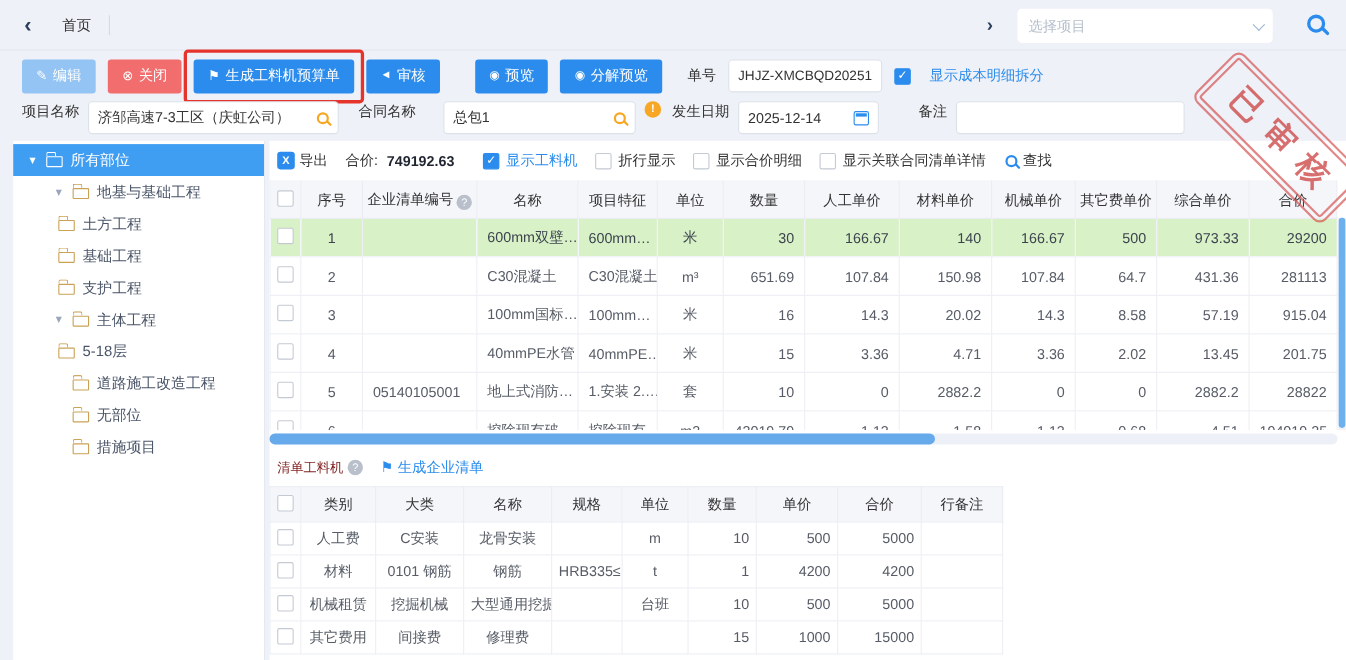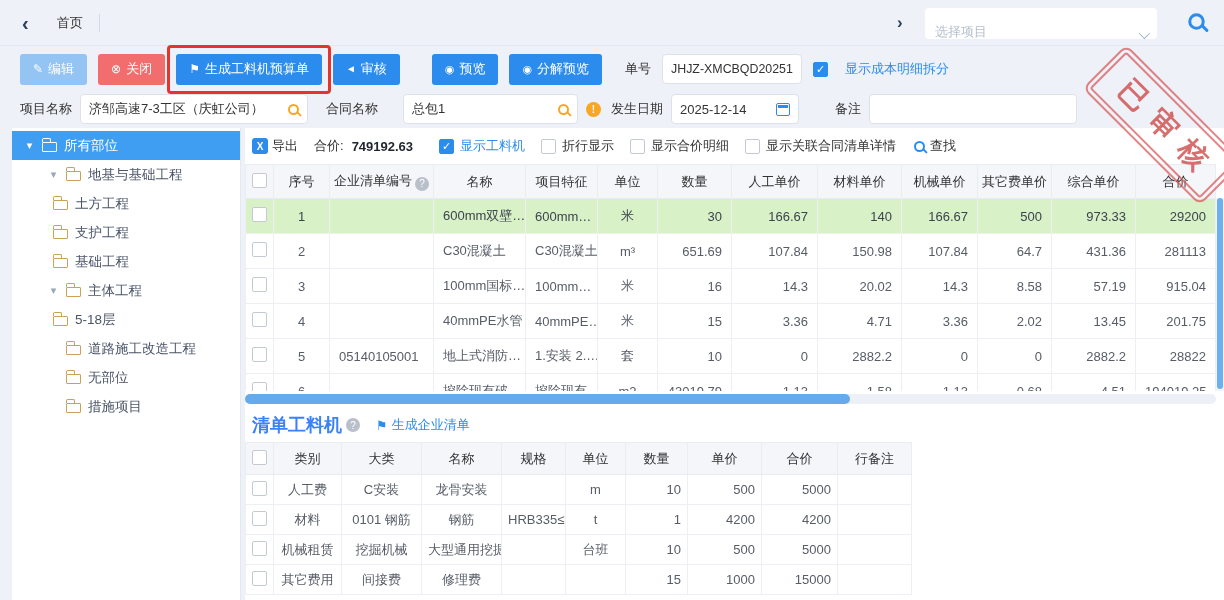--- a/index.html
+++ b/index.html
@@ -10,21 +10,21 @@
   .topbar{position:absolute;left:0;top:0;width:1224px;height:46px;display:flex;align-items:center;
           border-bottom:1px solid #e3e8f1}
   .back-chev{font-size:20px;font-weight:700;color:#2c3e5d;margin-left:22px;cursor:pointer;line-height:1}
   .home-tab{margin-left:28px;color:#333;cursor:pointer}
   .tab-sep{width:1px;height:18px;background:#d5dbe6;margin:0 16px}
   .tab-active{background:#1e88ee;color:#fff;border-radius:5px;height:31px;display:inline-flex;
               align-items:center;padding:0 13px;gap:9px;cursor:pointer}
   .tab-close{font-size:14px;cursor:pointer}
   .fwd-chev{position:absolute;left:897px;font-size:17px;font-weight:700;color:#2c3e5d;cursor:pointer}
   .proj-select{position:absolute;left:925px;top:8px;width:232px;height:31px;background:#fff;
-               border-radius:4px;display:flex;align-items:flex-end;padding:0 10px;gap:6px}
+               border-radius:4px;display:flex;align-items:center;padding:0 10px;gap:6px}
   .proj-select input{border:none;outline:none;flex:1;font:inherit;font-size:13px;color:#333;min-width:0;background:transparent}
   .proj-select input::placeholder{color:#b6bfcc}
   .vchev{width:8px;height:8px;border-right:1.6px solid #9db4d0;border-bottom:1.6px solid #9db4d0;
          transform:rotate(45deg) translateY(-2px)}
   .mag{position:relative;width:11px;height:11px;border:2px solid currentColor;border-radius:50%;display:inline-block;flex:none}
   .mag::after{content:'';position:absolute;width:6px;height:2px;background:currentColor;
               transform:rotate(45deg);right:-5px;bottom:-2px;border-radius:1px}
   .mag.big{transform:scale(1.5);margin-left:6px}
   .blue{color:#2b8ced}.orange{color:#f7a723}
   
@@ -40,21 +40,21 @@
   .fld-label{color:#333;margin-left:12px;white-space:nowrap}
   .inputbox{display:flex;align-items:center;background:#fff;border:1px solid #dde2ea;border-radius:4px;
             height:30px;padding:0 8px;gap:6px}
   .inputbox input{border:none;outline:none;flex:1;font:inherit;color:#333;min-width:0;background:transparent}
   .docno{width:140px}.docno input{font-size:12.4px}
   .cb{width:15px;height:15px;border:1px solid #c4cad4;border-radius:2px;background:#fff;display:inline-flex;
       align-items:center;justify-content:center;flex:none;cursor:pointer;font-size:11px;color:#fff;line-height:1}
   .cb.on{background:#2b8ced;border-color:#2b8ced}
   .chk-label{margin-left:6px;white-space:nowrap}
   
-  .formbar{position:absolute;left:0;top:92px;width:1224px;height:34px;display:flex;align-items:center;padding-left:20px}
+  .formbar{position:absolute;left:0;top:92px;width:1224px;height:34px;display:flex;padding-left:20px}
   .formbar .inputbox{height:30px}
   .w-proj{width:228px}.w-contract{width:175px}.w-date{width:128px}.w-remark{width:208px}
   .ibadge{width:15px;height:15px;border-radius:50%;background:#f7a723;color:#fff;font-size:10px;font-weight:700;
           display:inline-flex;align-items:center;justify-content:center;margin-left:8px;flex:none}
   .cal{width:14px;height:13px;border:1.5px solid #2b8ced;border-radius:2px;position:relative;flex:none}
   .cal::before{content:'';position:absolute;top:1px;left:1px;right:1px;height:3px;background:#2b8ced}
   
   .sidebar{position:absolute;left:12px;top:128px;width:229px;height:472px;background:#fff;
            border-right:1px solid #e4e8ef;padding-top:3px}
   .tree-item{height:29px;display:flex;align-items:center;gap:7px;color:#4a5568;font-size:13.5px;cursor:pointer;white-space:nowrap}
@@ -86,21 +86,21 @@
   .grid td:nth-child(n+7){text-align:right}
   tr.hl td{background:#d9f1c6;color:#3c4450}
   .qbadge{width:14px;height:14px;border-radius:50%;background:#b9c0cb;color:#fff;font-size:10px;
           display:inline-flex;align-items:center;justify-content:center;vertical-align:-2px;margin-left:3px}
   .hscroll{position:relative;width:971px;height:10px;background:#edf1f7;border-radius:5px;margin-top:3px}
   .hthumb{position:absolute;left:0;top:0;height:10px;width:605px;background:#67aaec;border-radius:5px;cursor:pointer}
   .vscroll{position:absolute;right:0;top:70px;width:8px;height:193px;background:#f1f3f7}
   .vthumb{position:absolute;left:1px;top:0;width:6px;height:191px;background:#6cb0ee;border-radius:3px;cursor:pointer}
   
   .detail-title{display:flex;align-items:center;gap:6px;padding-left:7px;height:28px;margin-top:7px;white-space:nowrap}
-  .dt-text{font-weight:700;color:#3b82f6;font-size:18px}
+  .dt-text{font-weight:400;color:#7f1d1d;font-size:12px}
   .gen-list{display:inline-flex;align-items:center;gap:4px;color:#2b8ced;cursor:pointer;margin-left:10px}
   .dgrid{width:667px;margin-top:3px}
   .dgrid th{background:#f5f6fa;font-weight:400;color:#333;height:32px;border:1px solid #e9ecf2;font-size:13px;white-space:nowrap;overflow:hidden}
   .dgrid td{height:30px;border:1px solid #edeff4;color:#575c66;font-size:13px;padding:0 6px;white-space:nowrap;overflow:hidden}
   .dgrid td:nth-child(-n+6){text-align:center}
   .dgrid td:nth-child(n+7){text-align:right}
   .dgrid td:nth-child(10){text-align:left}
   
   .stamp{position:absolute;left:1085px;top:99px;width:156px;height:52px;transform:rotate(45deg);
          border:2px solid rgba(213,82,82,.7);outline:2px solid rgba(213,82,82,.7);outline-offset:3px;
@@ -194,25 +194,25 @@
       <span class="caret">▾</span>
       <span class="folder"></span>
       <span>地基与基础工程</span>
     </div>
     <div class="tree-item l2">
       <span class="folder"></span>
       <span>土方工程</span>
     </div>
     <div class="tree-item l2">
       <span class="folder"></span>
+      <span>基础工程</span>
+    </div>
+    <div class="tree-item l2">
+      <span class="folder"></span>
       <span>支护工程</span>
-    </div>
-    <div class="tree-item l2">
-      <span class="folder"></span>
-      <span>基础工程</span>
     </div>
     <div class="tree-item l1">
       <span class="caret">▾</span>
       <span class="folder"></span>
       <span>主体工程</span>
     </div>
     <div class="tree-item l2">
       <span class="folder"></span>
       <span>5-18层</span>
     </div>

